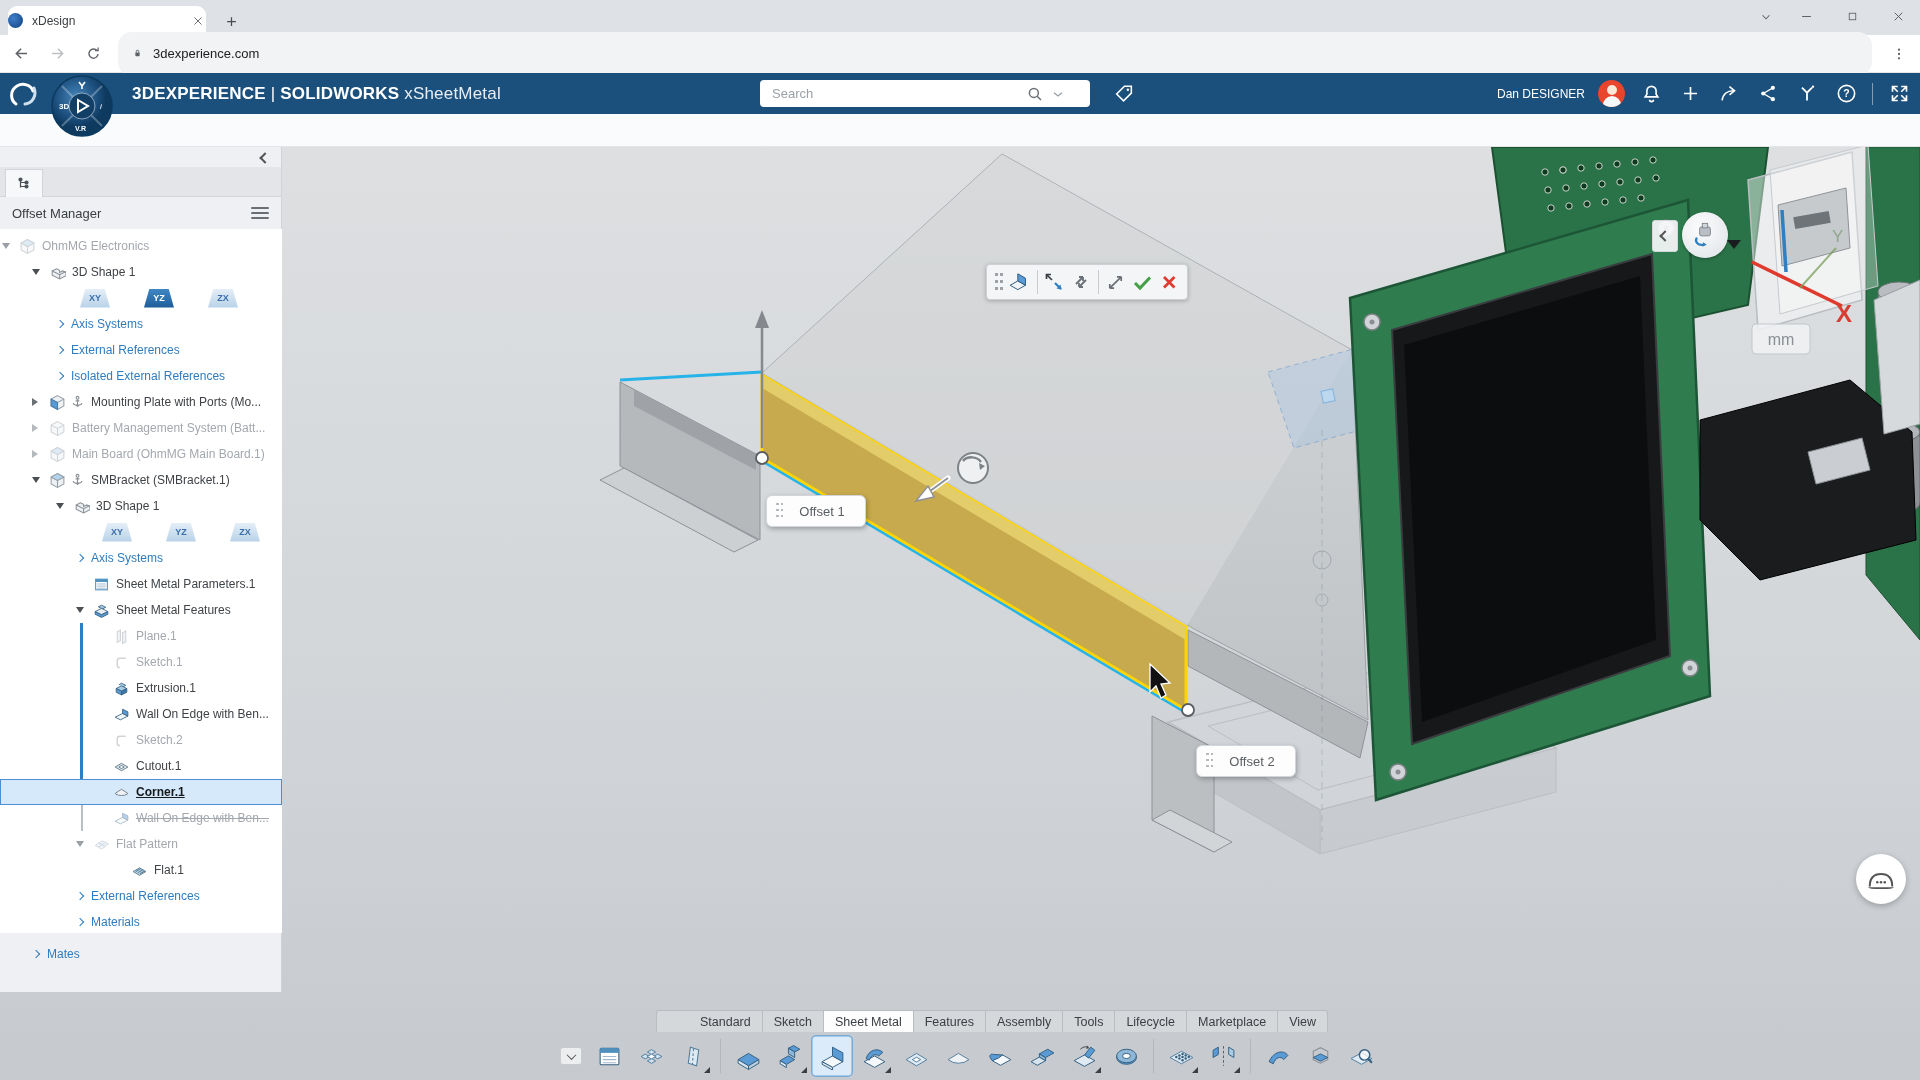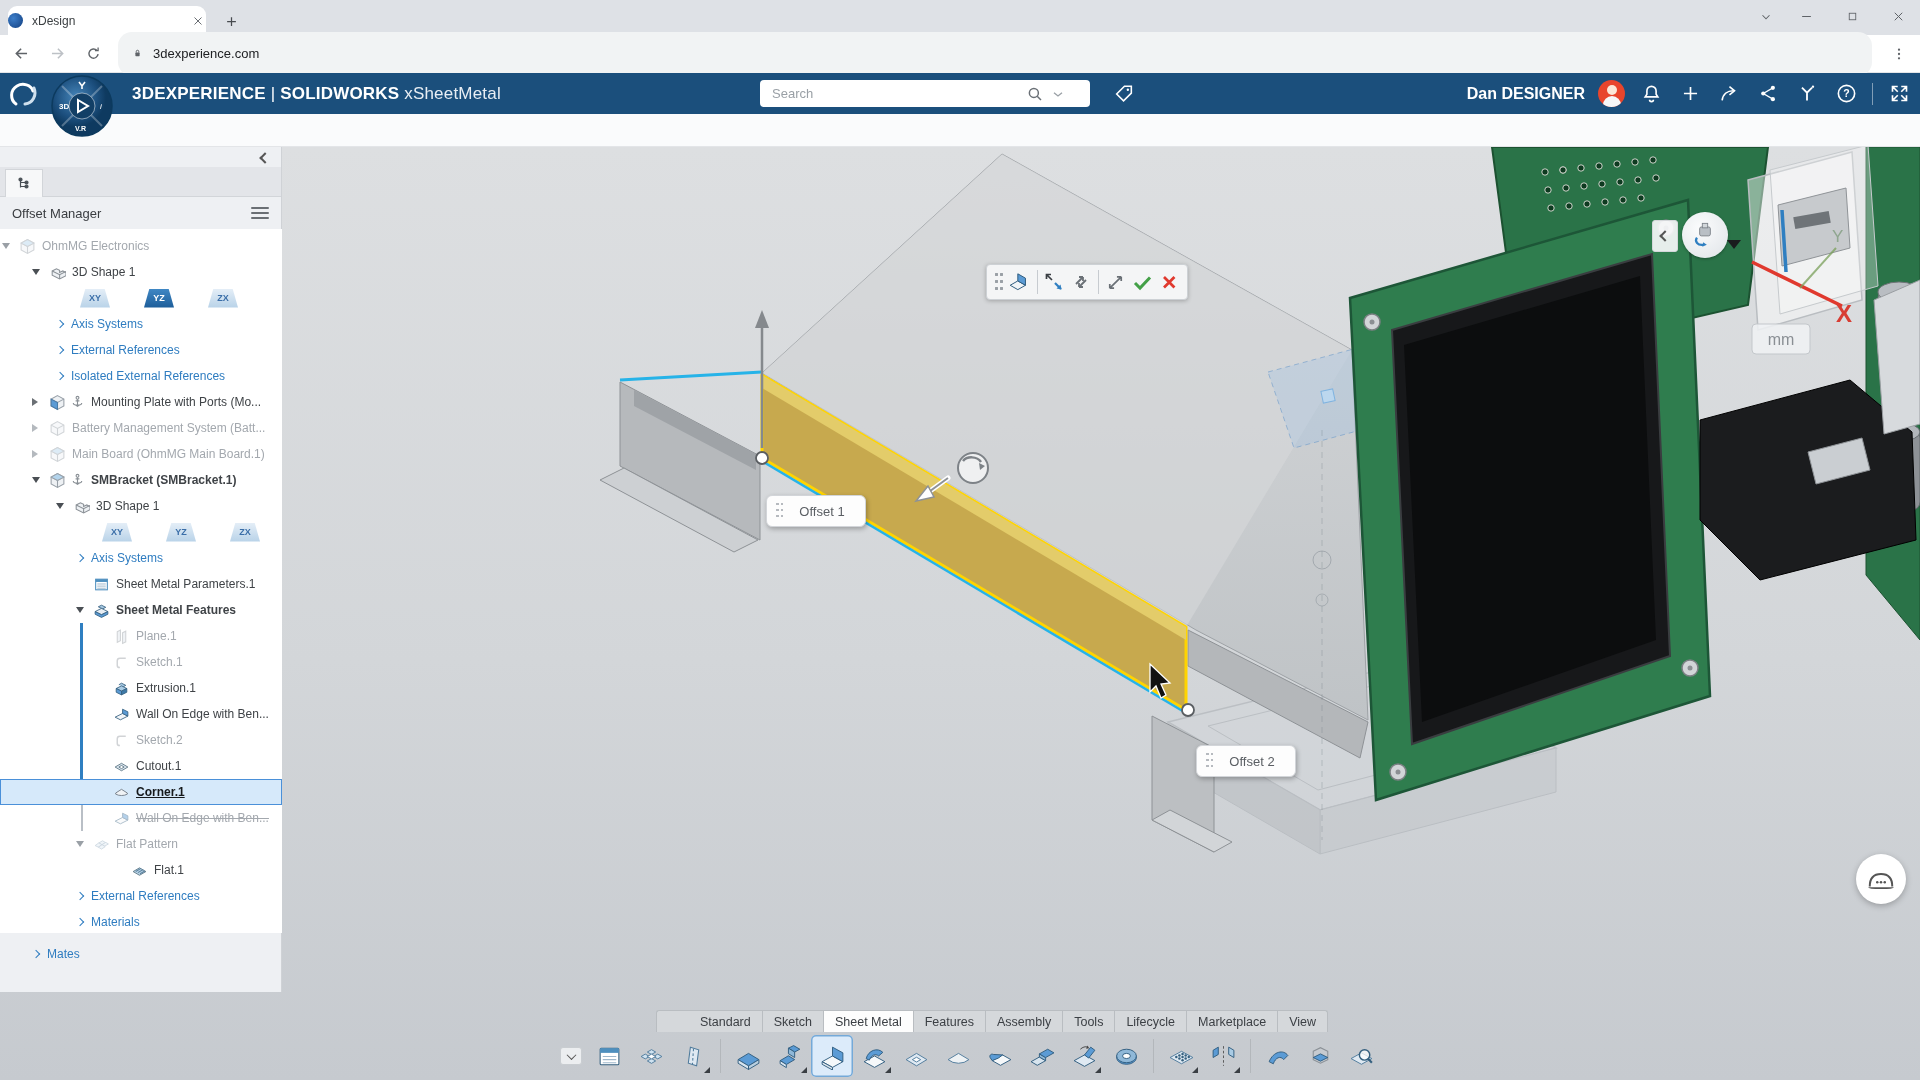--- a/index.html
+++ b/index.html
@@ -24,21 +24,21 @@
   .brand { position:absolute; left:132px; top:0; height:41px; display:flex; align-items:center; color:#fff; font-size:17px; letter-spacing:.2px; white-space:pre; }
   .brand b { font-weight:700; }
   .brand .lt { font-weight:400; color:#e8eef4; }
   .ds-swoosh { position:absolute; left:8px; top:78px; }
   .compass { position:absolute; left:50px; top:74px; width:64px; height:64px; z-index:60; }
   .searchbox { position:absolute; left:760px; top:80px; width:330px; height:27px; background:#fff; border-radius:4px; display:flex; align-items:center; padding:0 24px 0 12px; }
   .searchbox input { border:none; outline:none; flex:1; font-size:13px; font-family:"Liberation Sans",sans-serif; color:#333; background:transparent; }
   .searchbox input::placeholder { color:#9aa0a6; }
   .tag-btn { position:absolute; left:1110px; top:80px; width:28px; height:27px; display:flex; align-items:center; justify-content:center; }
   .appbar-right { position:absolute; right:8px; top:73px; height:41px; display:flex; align-items:center; gap:13px; }
-  .user-name { color:#fff; font-size:16px;font-weight:bold; }
+  .user-name { color:#fff; font-size:12px; }
   .avatar { width:27px; height:27px; border-radius:50%; background:#e8452c; position:relative; overflow:hidden; flex:none; }
   .avatar::before { content:""; position:absolute; left:8.5px; top:5px; width:10px; height:10px; border-radius:50%; background:#fbe8d8; }
   .avatar::after { content:""; position:absolute; left:4.5px; top:16px; width:18px; height:12px; border-radius:9px 9px 0 0; background:#f6f7f8; }
   .ab-ic { width:26px; height:26px; display:flex; align-items:center; justify-content:center; }
   .ab-div { width:1px; height:22px; background:rgba(255,255,255,.45); }
 
   .topstrip { position:absolute; top:114px; left:0; width:100%; height:33px; background:#fafbfc; border-bottom:1px solid #e3e5e8; }
 
   
   .viewport { position:absolute; top:147px; left:0; width:100%; height:933px; background:linear-gradient(#dddfe1 0%, #d3d6d9 55%, #c6cacf 100%); }
@@ -89,21 +89,21 @@
   .exp { width:15px; flex:none; display:flex; align-items:center; }
   .tri-d { width:0; height:0; border-left:4.5px solid transparent; border-right:4.5px solid transparent; border-top:6px solid #4a4f54; }
   .tri-d.gry { border-top-color:#9aa0a6; }
   .tri-r { width:0; height:0; border-top:4.5px solid transparent; border-bottom:4.5px solid transparent; border-left:6px solid #6b7075; }
   .tri-r.gry { border-left-color:#b4b9be; }
   .chv { width:6px; height:6px; border-right:1.7px solid #2e7cc0; border-top:1.7px solid #2e7cc0; transform:rotate(45deg); margin-left:1px; }
   .ticon { width:17px; height:17px; margin:0 6px 0 2px; flex:none; }
   .ticon2 { width:15px; height:15px; margin:0 6px 0 -2px; flex:none; }
   .dim { opacity:.45; }
   .tlabel { white-space:nowrap; }
-  .gray { color:#a3a8ae; } .blue { color:#2e7cc0; } .bold { font-weight:700; } .strike { text-decoration:line-through; }
+  .gray { color:#a3a8ae; } .blue { color:#2e7cc0; } .bold { font-weight:400; } .strike { text-decoration:line-through; }
   .planes { display:flex; align-items:center; gap:34px; }
   .pchip { width:30px; height:19px; display:flex; align-items:center; justify-content:center; font-size:9px; font-weight:700; color:#3a6ea8; background:linear-gradient(#e4eef7,#b8d2e8); clip-path:polygon(18% 0,82% 0,100% 100%,0 100%); }
   .pchip.on { background:linear-gradient(#3f87c4,#1d5d99); color:#fff; }
   .sel-row { background:#d6e9fa; box-shadow:inset 0 0 0 1px #4a90d9; }
   .sel-row .tlabel { color:#16191c; font-weight:700; text-decoration:underline; }
   .rbar-b { position:absolute; left:80px; top:394px; width:3px; height:158px; background:#2f7fc1; }
   .rbar-p { position:absolute; left:77px; top:552px; width:9px; height:23px; background:#2f7fc1; border-radius:4px; }
   .rbar-g { position:absolute; left:80.5px; top:575px; width:2px; height:27px; background:#b9bfc6; }
   .sb-mates { position:absolute; top:794px; left:0; width:100%; }
 </style>

